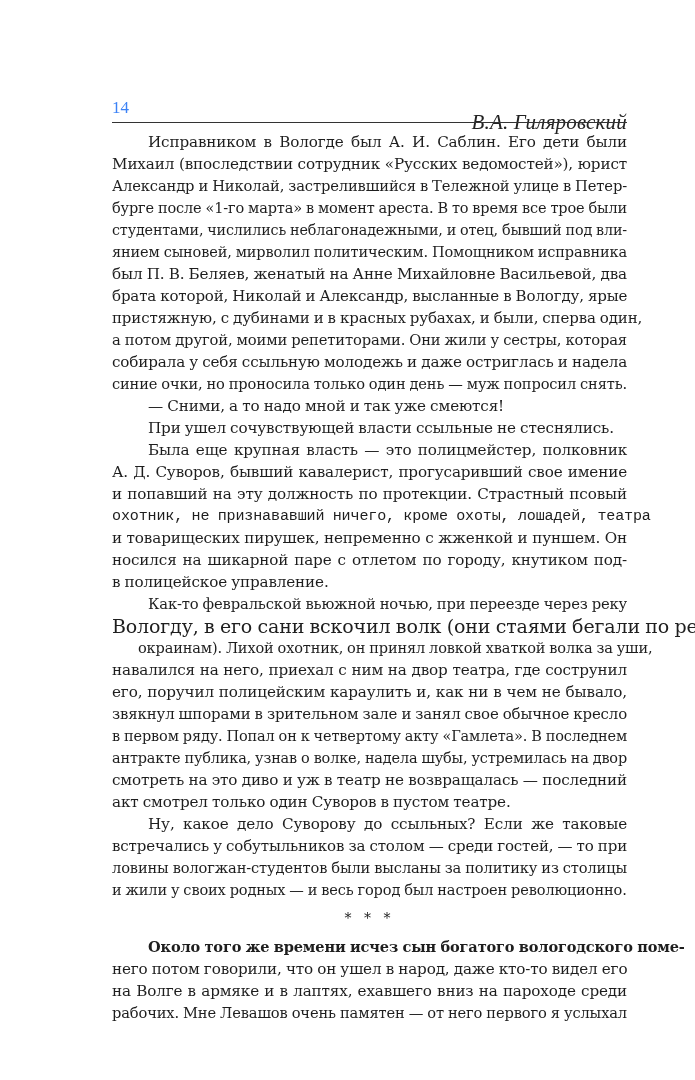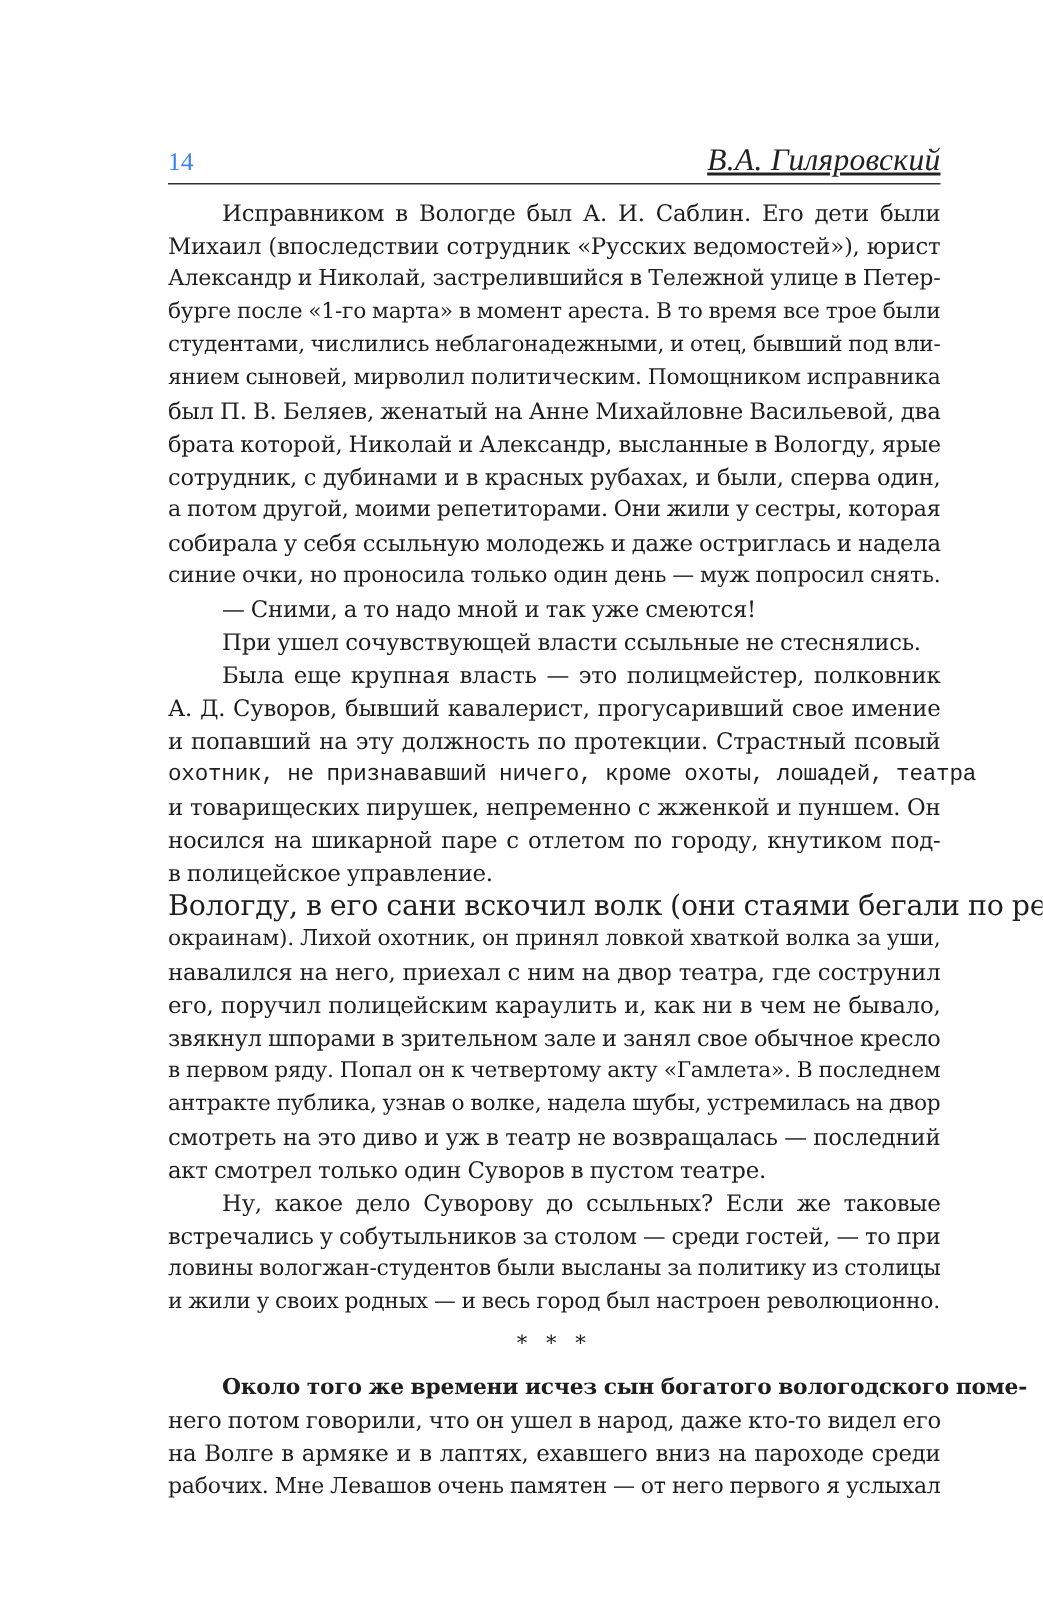--- a/index.html
+++ b/index.html
@@ -32,27 +32,26 @@
       position: absolute;
       left: 0;
       top: 4px;
       font-family: "Liberation Serif", serif;
       font-size: 17px;
       color: #3b82f6;
     }
     .author {
       position: absolute;
       right: 0;
-      top: 0;
+      top: 16px;
       font-family: "Liberation Serif", serif;
       font-style: italic;
       font-size: 21px;
       color: #222;
       letter-spacing: 0.2px;
-      text-decoration: underline;
     }
     .head-rule {
       position: absolute;
       left: 0;
       top: 122px;
       width: 515px;
       height: 0;
       border-top: 1px solid #333;
     }
     .body-text {
@@ -101,43 +100,44 @@
   <div class="body-text" id="body-text">
       <div>
         <span class="line indent">Исправником в Вологде был А. И. Саблин. Его дети были</span>
         <span class="line">Михаил (впоследствии сотрудник «Русских ведомостей»), юрист</span>
         <span class="line" style="font-size: 14.73px;">Александр и Николай, застрелившийся в Тележной улице в Петер-</span>
         <span class="line" style="font-size: 14.5px;">бурге после «1-го марта» в момент ареста. В то время все трое были</span>
         <span class="line" style="font-size: 14.33px;">студентами, числились неблагонадежными, и отец, бывший под вли-</span>
         <span class="line" style="font-size: 14.53px;">янием сыновей, мирволил политическим. Помощником исправника</span>
         <span class="line">был П. В. Беляев, женатый на Анне Михайловне Васильевой, два</span>
         <span class="line" style="font-size: 15.02px;">брата которой, Николай и Александр, высланные в Вологду, ярые</span>
-        <span class="line" style="font-size: 15.01px;">сотрудник, с дубинами и в красных рубахах, и были, сперва один,</span>
+        <span class="line" style="font-size: 15.01px;">пристяжную, с дубинами и в красных рубахах, и были, сперва один,</span>
         <span class="line" style="font-size: 14.74px;">а потом другой, моими репетиторами. Они жили у сестры, которая</span>
         <span class="line" style="font-size: 15.16px;">собирала у себя ссыльную молодежь и даже остриглась и надела</span>
         <span class="line last" style="font-size: 14.61px;">синие очки, но проносила только один день — муж попросил снять.</span>
       </div>
       <div>
         <span class="line indent last">— Сними, а то надо мной и так уже смеются!</span>
       </div>
       <div>
         <span class="line indent last">При ушел сочувствующей власти ссыльные не стеснялись.</span>
       </div>
       <div>
         <span class="line indent">Была еще крупная власть — это полицмейстер, полковник</span>
         <span class="line">А. Д. Суворов, бывший кавалерист, прогусаривший свое имение</span>
         <span class="line">и попавший на эту должность по протекции. Страстный псовый</span>
         <span class="line" style="font-size: 15.07px; font-family: Liberation Mono, monospace;">охотник, не признававший ничего, кроме охоты, лошадей, театра</span>
         <span class="line">и товарищеских пирушек, непременно с жженкой и пуншем. Он</span>
         <span class="line">носился на шикарной паре с отлетом по городу, кнутиком под-</span>
         <span class="line last">в полицейское управление.</span>
       </div>
       <div>
+        <span class="line indent" style="font-size: 14.75px;">Как-то февральской вьюжной ночью, при переезде через реку</span>
         <span class="line" style="font-size: 19px;">Вологду, в его сани вскочил волк (они стаями бегали по реке и по</span>
-        <span class="line" style="font-size: 14.54px;">окраинам). Лихой охотник, он принял ловкой хваткой волка за уши,</span>
+        <span class="line" style="font-size: 14.54px; margin-left: 26px;">окраинам). Лихой охотник, он принял ловкой хваткой волка за уши,</span>
         <span class="line">навалился на него, приехал с ним на двор театра, где сострунил</span>
         <span class="line">его, поручил полицейским караулить и, как ни в чем не бывало,</span>
         <span class="line" style="font-size: 14.95px;">звякнул шпорами в зрительном зале и занял свое обычное кресло</span>
         <span class="line" style="font-size: 14.49px;">в первом ряду. Попал он к четвертому акту «Гамлета». В последнем</span>
         <span class="line" style="font-size: 14.45px;">антракте публика, узнав о волке, надела шубы, устремилась на двор</span>
         <span class="line">смотреть на это диво и уж в театр не возвращалась — последний</span>
         <span class="line last">акт смотрел только один Суворов в пустом театре.</span>
       </div>
       <div>
         <span class="line indent">Ну, какое дело Суворову до ссыльных? Если же таковые</span>

